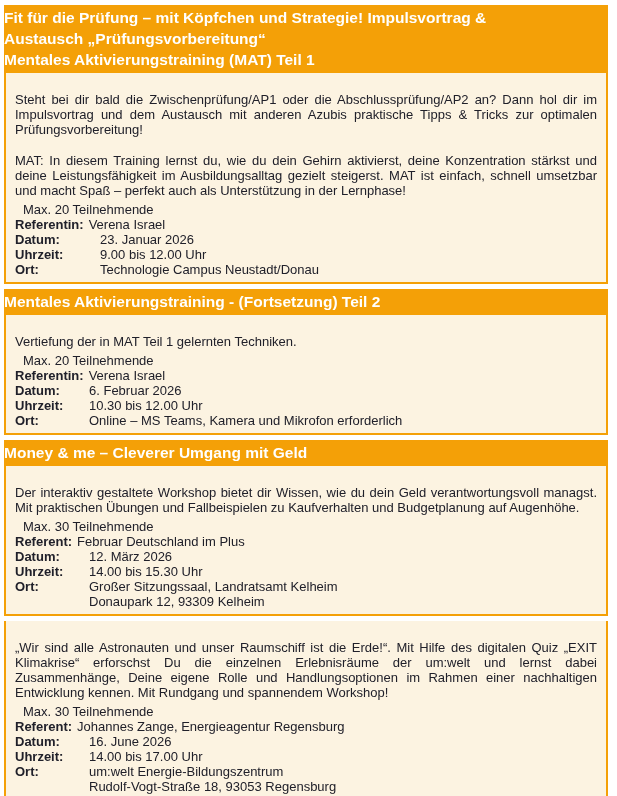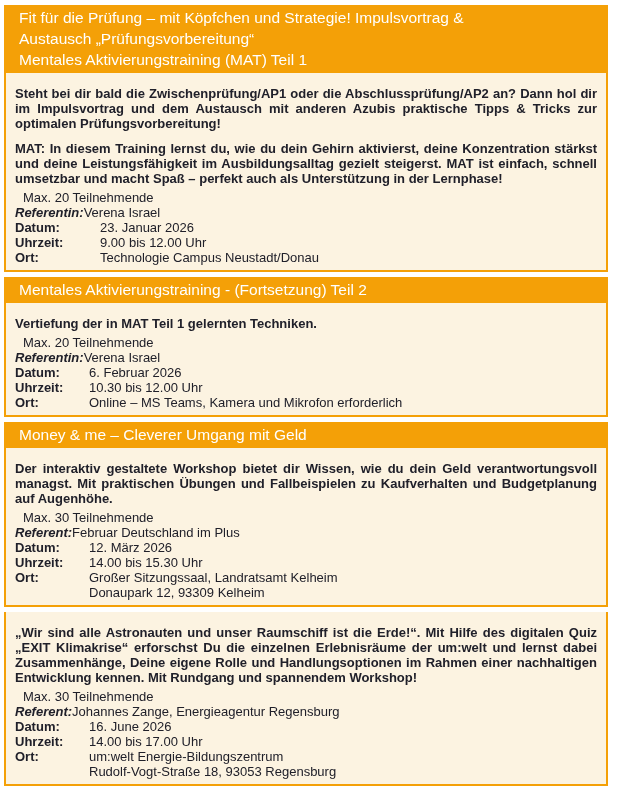--- a/index.html
+++ b/index.html
@@ -15,44 +15,44 @@
     width:617px;height:796px;overflow:hidden;
     background:var(--page-bg);
     font-family:"Liberation Sans", sans-serif;
     color:var(--text);
   }
   .page{padding:5px 9px 0 4px;}
   .event{margin-bottom:5px;}
   .bar{
     background:var(--accent);
     color:var(--header-text);
-    font-weight:normal;
+    font-weight:bold;
     font-size:15.5px;
     line-height:21px;
-    padding:2px 9px 3px 15px;
+    padding:2px 9px 3px 0;
     white-space:nowrap;
   }
   .panel{
     background:var(--panel-bg);
     border:2px solid var(--accent);
     border-top:none;
     padding:3px 9px 5px 9px;
     font-size:13px;
     line-height:15px;
   }
   .para{
-    font-weight:bold;
+    font-weight:normal;
     text-align:justify;
-    margin:10px 0 3px 0;
+    margin:16px 0 3px 0;
   }
   .cap{margin:4px 0 0 8px;}
   .row{display:flex;}
   .lbl{font-weight:bold;flex:0 0 74px;}
   .event.s1 .lbl{flex-basis:85px;}
-  .row.inline .lbl{flex:0 0 auto;font-style:italic;}
+  .row.inline .lbl{flex:0 0 auto;margin-right:5px;}
   .val{flex:1 1 auto;}
   .closing{
     color:var(--accent);
     font-weight:bold;
     font-size:20px;
     line-height:24px;
     margin-top:7px;
     white-space:nowrap;
   }
 </style>

